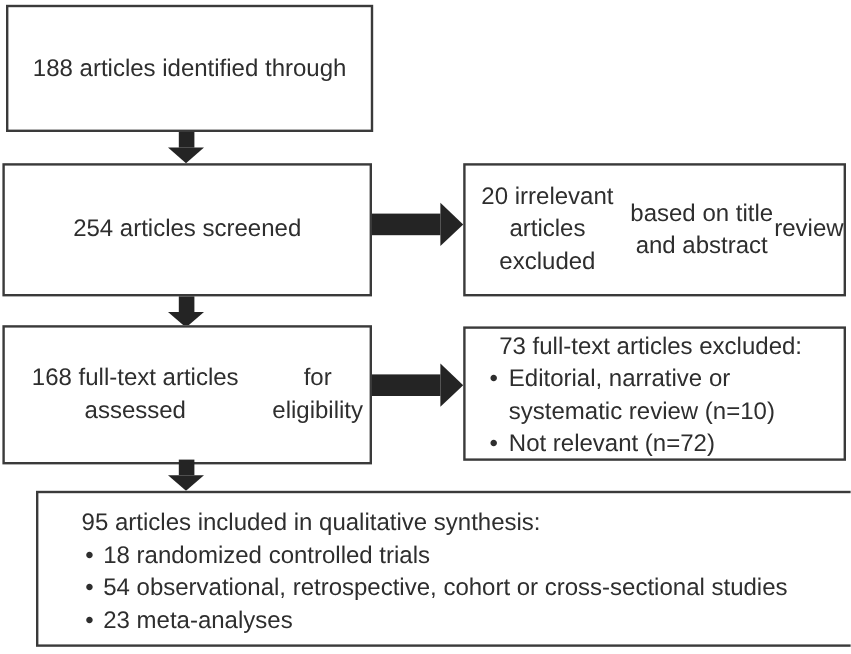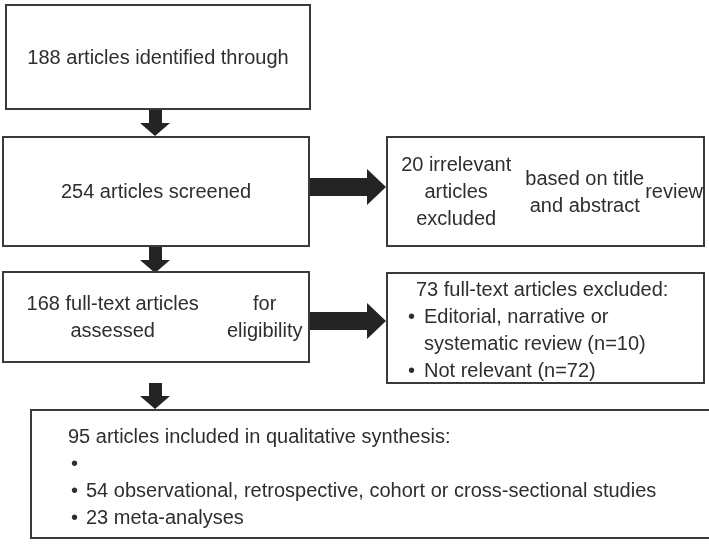--- a/index.html
+++ b/index.html
@@ -28,21 +28,21 @@
     flex-direction: row;
     align-items: center;
     justify-content: center;
     text-align: center;
     line-height: 27px;
   }
   
   .box-identified        { left: 5px;   top: 4px;   width: 306px; height: 106px; }
   .box-screened          { left: 2px;   top: 136px; width: 308px; height: 111px; }
   .box-excluded-screen   { left: 386px; top: 136px; width: 319px; height: 111px; }
-  .box-fulltext          { left: 2px;   top: 271px; width: 308px; height: 92px; }
+  .box-fulltext          { left: 2px;   top: 271px; width: 308px; height: 116px; }
   .box-excluded-fulltext { left: 386px; top: 272px; width: 319px; height: 112px; padding: 2px 6px 0 20px; line-height: 27px; }
   .box-included          { left: 2px;   top: 409px; width: 703px; height: 130px; padding: 12px 8px 0 36px; line-height: 27px; margin-left: 28px; }
 
   .r2-title { padding-left: 8px; }
 
   ul.bullets {
     list-style: none;
     margin: 0;
     padding: 0;
   }
@@ -160,20 +160,21 @@
   <div class="arrow-down arrow-d3">
     <div class="ad-stem"></div>
     <div class="ad-head"></div>
   </div>
 
   <div class="box box-included">
     <div>95 articles included in qualitative synthesis:</div>
     <ul class="bullets">
       <li>
         <span class="dot">•</span>
+        <span>18 randomized controlled trials</span>
       </li>
       <li>
         <span class="dot">•</span>
         <span>54 observational, retrospective, cohort or cross-sectional studies</span>
       </li>
       <li>
         <span class="dot">•</span>
         <span>23 meta-analyses</span>
       </li>
     </ul>

